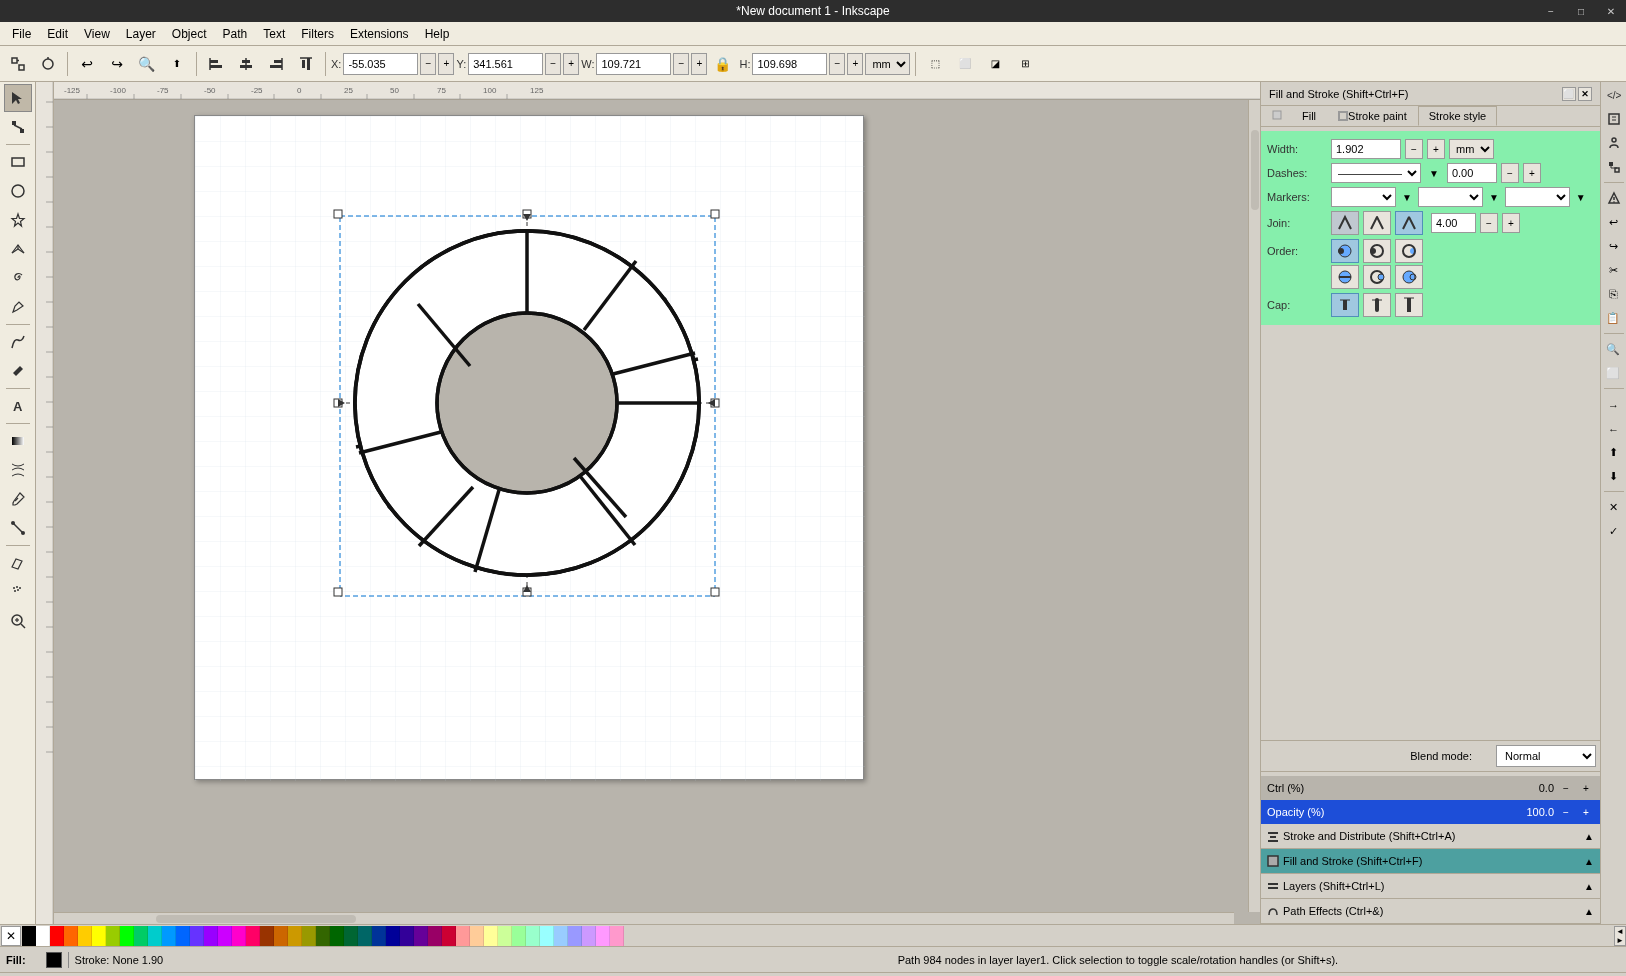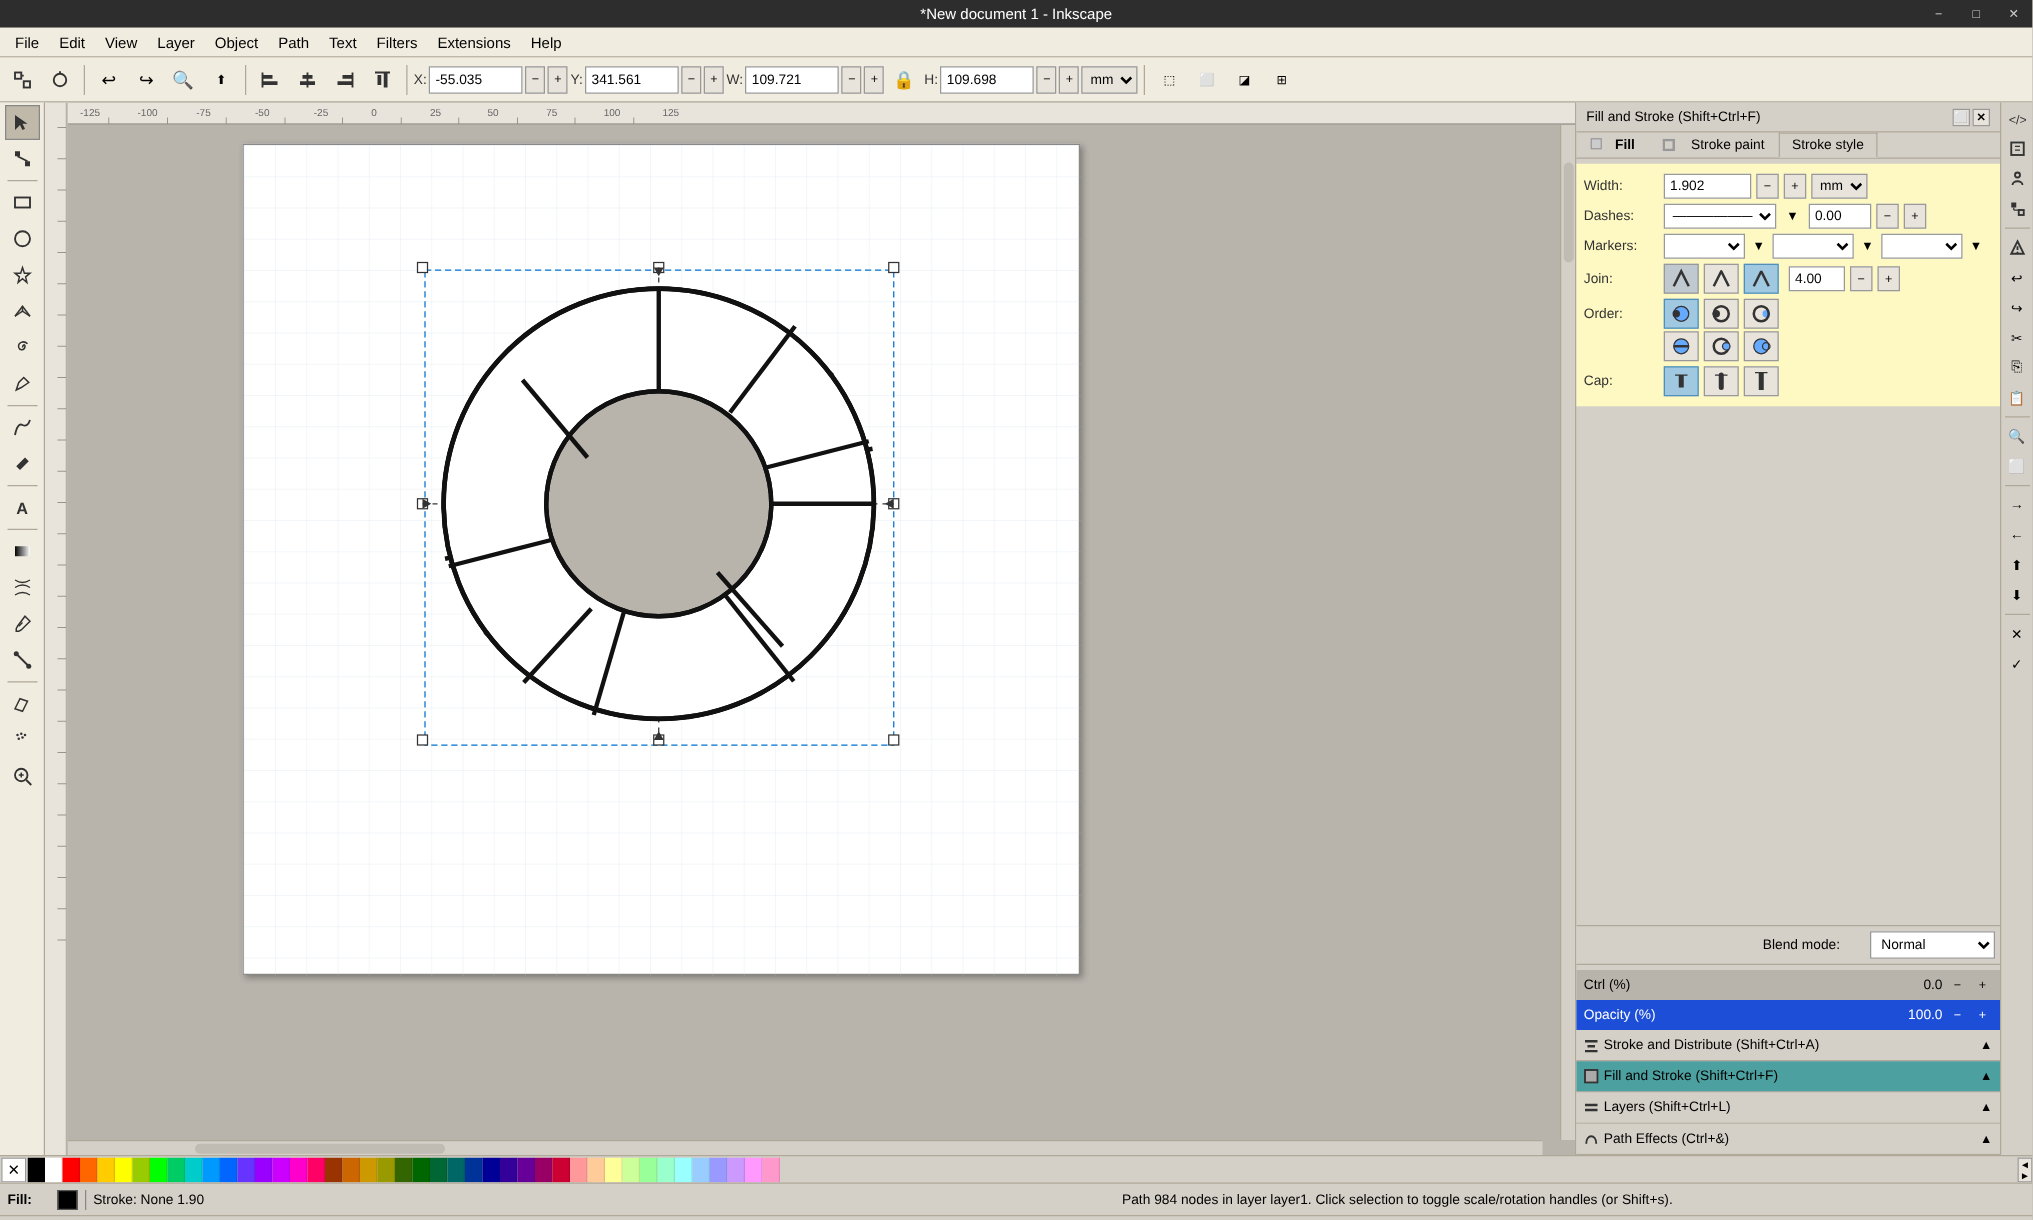--- a/index.html
+++ b/index.html
@@ -34,21 +34,21 @@
     .tool-btn.active { background: #c0b8a8; border-color: #888; }
     .tool-sep { width: 24px; height: 1px; background: #b0a898; margin: 2px 0; }
 
     
     #right-panel { width: 340px; background: #d4d0c8; border-left: 1px solid #b0a898; display: flex; flex-direction: column; overflow: hidden; }
     
     
     .panel-header { height: 24px; background: #d4d0c8; display: flex; align-items: center; padding: 0 8px; font-size: 12px; font-weight: bold; border-bottom: 1px solid #b0a898; justify-content: space-between; }
     
     
-    #fill-stroke-panel { background: #fef9c3; padding: 4px; }
+    #fill-stroke-panel { background: #86efac; padding: 4px; }
     .panel-tabs { display: flex; border-bottom: 1px solid #b0a898; margin-bottom: 4px; }
     .panel-tab { padding: 3px 10px; font-size: 11px; cursor: pointer; border: 1px solid transparent; }
     .panel-tab.active { background: #d4d0c8; border-color: #b0a898 #b0a898 #d4d0c8; }
     
     .stroke-row { display: flex; align-items: center; margin: 4px 0; gap: 4px; }
     .stroke-label { width: 60px; font-size: 11px; color: #333; }
     .stroke-input { width: 70px; height: 20px; border: 1px solid #999; background: #fff; padding: 0 4px; font-size: 11px; }
     .stroke-btn { width: 18px; height: 20px; border: 1px solid #999; background: #e8e4dc; cursor: pointer; font-size: 10px; display: flex; align-items: center; justify-content: center; }
     .stroke-unit { height: 20px; border: 1px solid #999; background: #e8e4dc; font-size: 11px; padding: 0 2px; }
     .stroke-dropdown { width: 100px; height: 20px; border: 1px solid #999; background: #fff; font-size: 11px; padding: 0 2px; }
@@ -518,27 +518,27 @@
 
     <div class="panel-header">
       <span style="font-size:11px; font-weight:normal;">Fill and Stroke (Shift+Ctrl+F)</span>
       <div style="display:flex; gap:2px;">
         <div style="width:14px; height:14px; border:1px solid #999; display:flex; align-items:center; justify-content:center; font-size:9px; cursor:pointer; background:#e8e4dc;">⬜</div>
         <div style="width:14px; height:14px; border:1px solid #999; display:flex; align-items:center; justify-content:center; font-size:9px; cursor:pointer; background:#e8e4dc;">✕</div>
       </div>
     </div>
 
     <div class="panel-tabs">
-      <div class="panel-tab" style="display:flex; gap:10px;font-weight:bold;">
+      <div class="panel-tab" style="display:flex; gap:20px;">
         <svg width="10" height="10">
             <rect x="1" y="1" width="8" height="8" fill="#ccc" stroke="#999" stroke-width="1"></rect>
           </svg>
         <span>Fill</span>
       </div>
-      <div class="panel-tab" style="display:flex; align-items:center; gap:13px;">
+      <div class="panel-tab" style="display:flex; align-items:center; gap:0;">
         <svg width="10" height="10">
             <rect x="1" y="1" width="8" height="8" fill="none" stroke="#999" stroke-width="2"></rect>
           </svg>
         <span>Stroke paint</span>
       </div>
       <div class="panel-tab active">
         <span>Stroke style</span>
       </div>
     </div>
 

